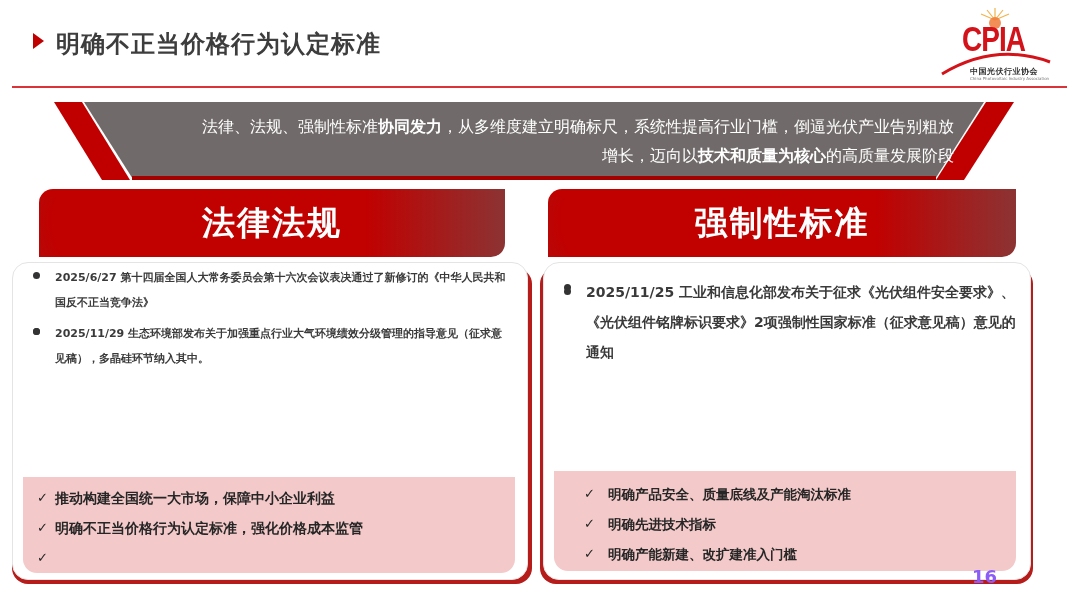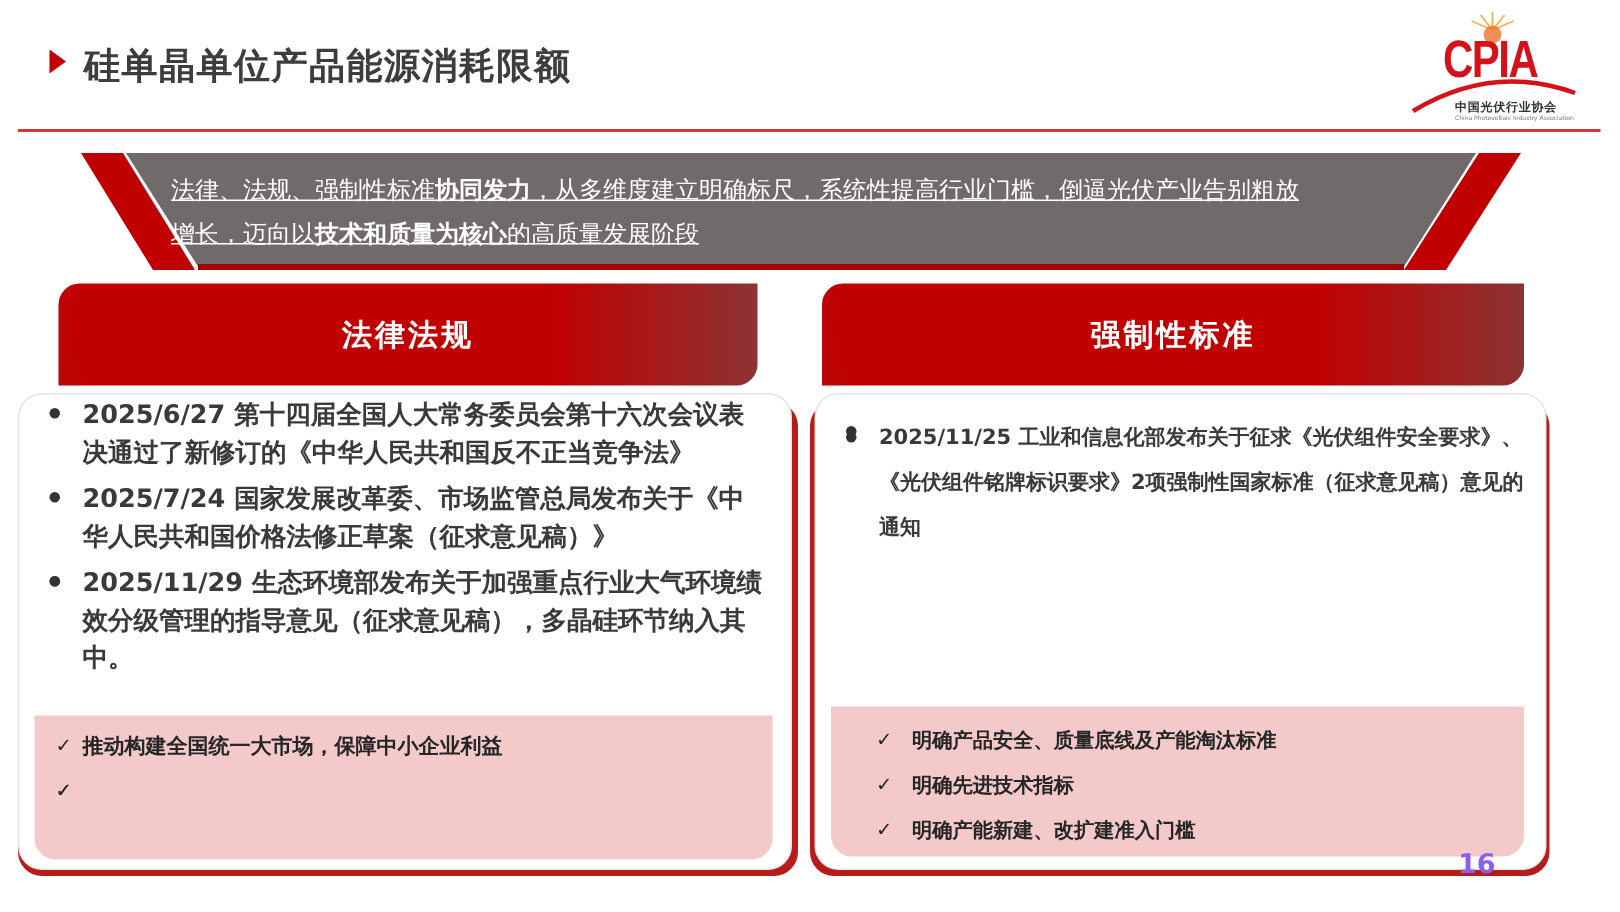--- a/index.html
+++ b/index.html
@@ -46,58 +46,58 @@
     background: #c00000;
     clip-path: polygon(0 0, 28px 0, 76px 100%, 48px 100%);
   }
   .banner-stripe-right {
     position: absolute; right: 0; top: 0; width: 78px; height: 78px;
     background: #c00000;
     clip-path: polygon(50px 0, 78px 0, 28px 100%, 0 100%);
   }
   .banner-text {
     position: absolute; left: 60px; top: 10px; width: 840px;
-    text-align: left; color: #ffffff; font-size: 16px; line-height: 29px; text-decoration: underline;
+    text-align: right; color: #ffffff; font-size: 16px; line-height: 29px;
   }
   .banner-text b { font-weight: bold; }
 
   
   .section-head {
     position: absolute; top: 189px; height: 68px;
     border-radius: 14px 0 14px 0;
     background: linear-gradient(90deg, #c10000 0%, #c10000 70%, #8c3333 100%);
     overflow: hidden;
   }
   .section-head::before {
     content: ""; position: absolute; left: -40px; bottom: -60px; width: 140px; height: 120px;
     background: radial-gradient(circle at 80% 20%, rgba(193,0,0,0) 40%, rgba(120,60,60,0.55) 100%);
   }
   .section-head .label {
     position: relative; display: block; text-align: center; color: #fff;
-    font-size: 20px; font-weight: bold; line-height: 68px; letter-spacing: 2px;
+    font-size: 33px; font-weight: bold; line-height: 68px; letter-spacing: 2px;
   }
   #head-left { left: 39px; width: 466px; }
   #head-right { left: 548px; width: 468px; }
 
   
   .card-shadow {
     position: absolute; top: 268px; height: 316px; border-radius: 16px;
     background: #b51c1a;
   }
   .card {
     position: absolute; top: 262px; height: 318px; border-radius: 16px;
     background: #ffffff; border: 1px solid #e4e4e4;
   }
   #shadow-left { left: 12px; width: 520px; }
   #card-left { left: 12px; width: 516px; }
   #shadow-right { left: 540px; width: 493px; }
   #card-right { left: 543px; width: 488px; }
 
   .items { position: absolute; left: 18px; right: 14px; }
-  .item { position: relative; padding-left: 24px; font-size: 17px; font-weight: bold; color: #3a3a3a; }
+  .item { position: relative; padding-left: 24px; font-size: 11px; font-weight: bold; color: #3a3a3a; }
   .item .dot {
     position: absolute; left: 2px; top: 7px; width: 7px; height: 7px; border-radius: 50%; background: #333;
   }
   #card-left .items { top: 2px; }
   #card-left .item { line-height: 25px; margin-bottom: 6px; }
   #card-right .items { top: 10px; }
   #card-right .item { line-height: 30px; font-size: 14px; margin-bottom: 4px; }
   #card-right .item .dot { top: 11px; }
 
   .highlight {
@@ -113,21 +113,21 @@
   #hl-right .check-item .tick { left: 30px; }
 
   .page-number {
     position: absolute; left: 972px; top: 566px; font-size: 18px; font-weight: bold; color: #8b5cf6;
   }
 </style>
 </head>
 <body>
 
 <div class="title-arrow"></div>
-<div class="page-title">硅单晶单位产品能源消耗限额</div>
+<div class="page-title">明确不正当价格行为认定标准</div>
 <div class="header-rule"></div>
 
 <div class="logo">
   <svg width="112" height="80" style="position:absolute;left:0;top:0">
     <g stroke="#f0a020" stroke-width="1.2" opacity="0.8">
       <line x1="55" y1="16" x2="55" y2="4"></line>
       <line x1="55" y1="16" x2="47" y2="6"></line>
       <line x1="55" y1="16" x2="63" y2="6"></line>
       <line x1="55" y1="16" x2="41" y2="10"></line>
       <line x1="55" y1="16" x2="69" y2="10"></line>
@@ -155,27 +155,26 @@
   <span class="label">法律法规</span>
 </div>
 <div class="section-head" id="head-right">
   <span class="label">强制性标准</span>
 </div>
 
 <div class="card-shadow" id="shadow-left"></div>
 <div class="card" id="card-left">
   <div class="items">
     <div class="item"><span class="dot"></span><span>2025/6/27 第十四届全国人大常务委员会第十六次会议表决通过了新修订的《中华人民共和国反不正当竞争法》</span></div>
-    <div class="item"><span class="dot"></span><span>2025/7/24 国家发展改革委、市场监管总局发布关于《中华人民共和国价格法修正草案（征求意见稿）》</span></div>
     <div class="item"><span class="dot"></span></div>
     <div class="item"><span class="dot"></span><span>2025/11/29 生态环境部发布关于加强重点行业大气环境绩效分级管理的指导意见（征求意见稿），多晶硅环节纳入其中。</span></div>
   </div>
   <div class="highlight" id="hl-left">
     <div class="check-item"><span class="tick">✓</span><span>推动构建全国统一大市场，保障中小企业利益</span></div>
-    <div class="check-item"><span class="tick">✓</span></div>
+    <div class="check-item"><span class="tick">✓</span><span>明确不正当价格行为认定标准，强化价格成本监管</span></div>
     <div class="check-item"><span class="tick">✓</span></div>
   </div>
 </div>
 
 <div class="card-shadow" id="shadow-right"></div>
 <div class="card" id="card-right">
   <div class="items">
     <div class="item"><span class="dot"></span></div>
     <div class="item"><span class="dot"></span><span>2025/11/25 工业和信息化部发布关于征求《光伏组件安全要求》、《光伏组件铭牌标识要求》2项强制性国家标准（征求意见稿）意见的通知</span></div>
   </div>

